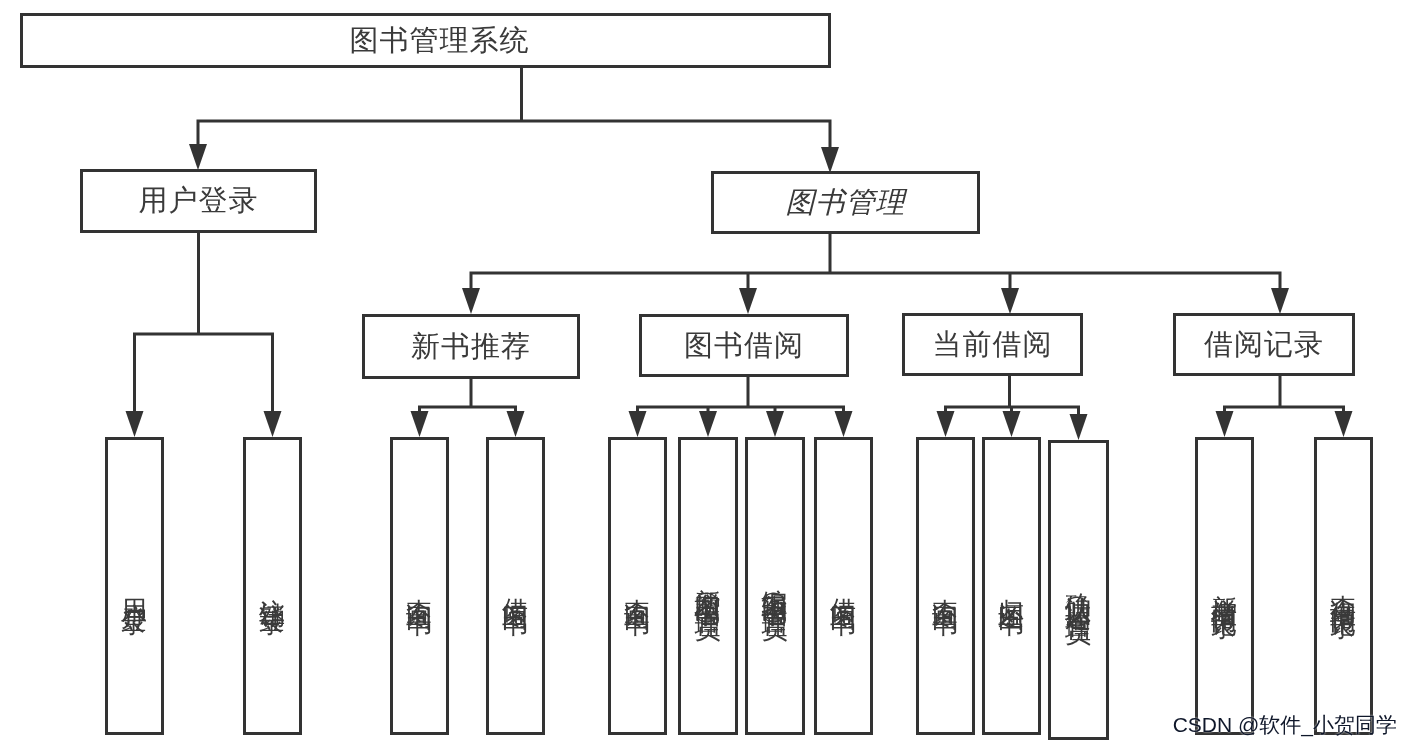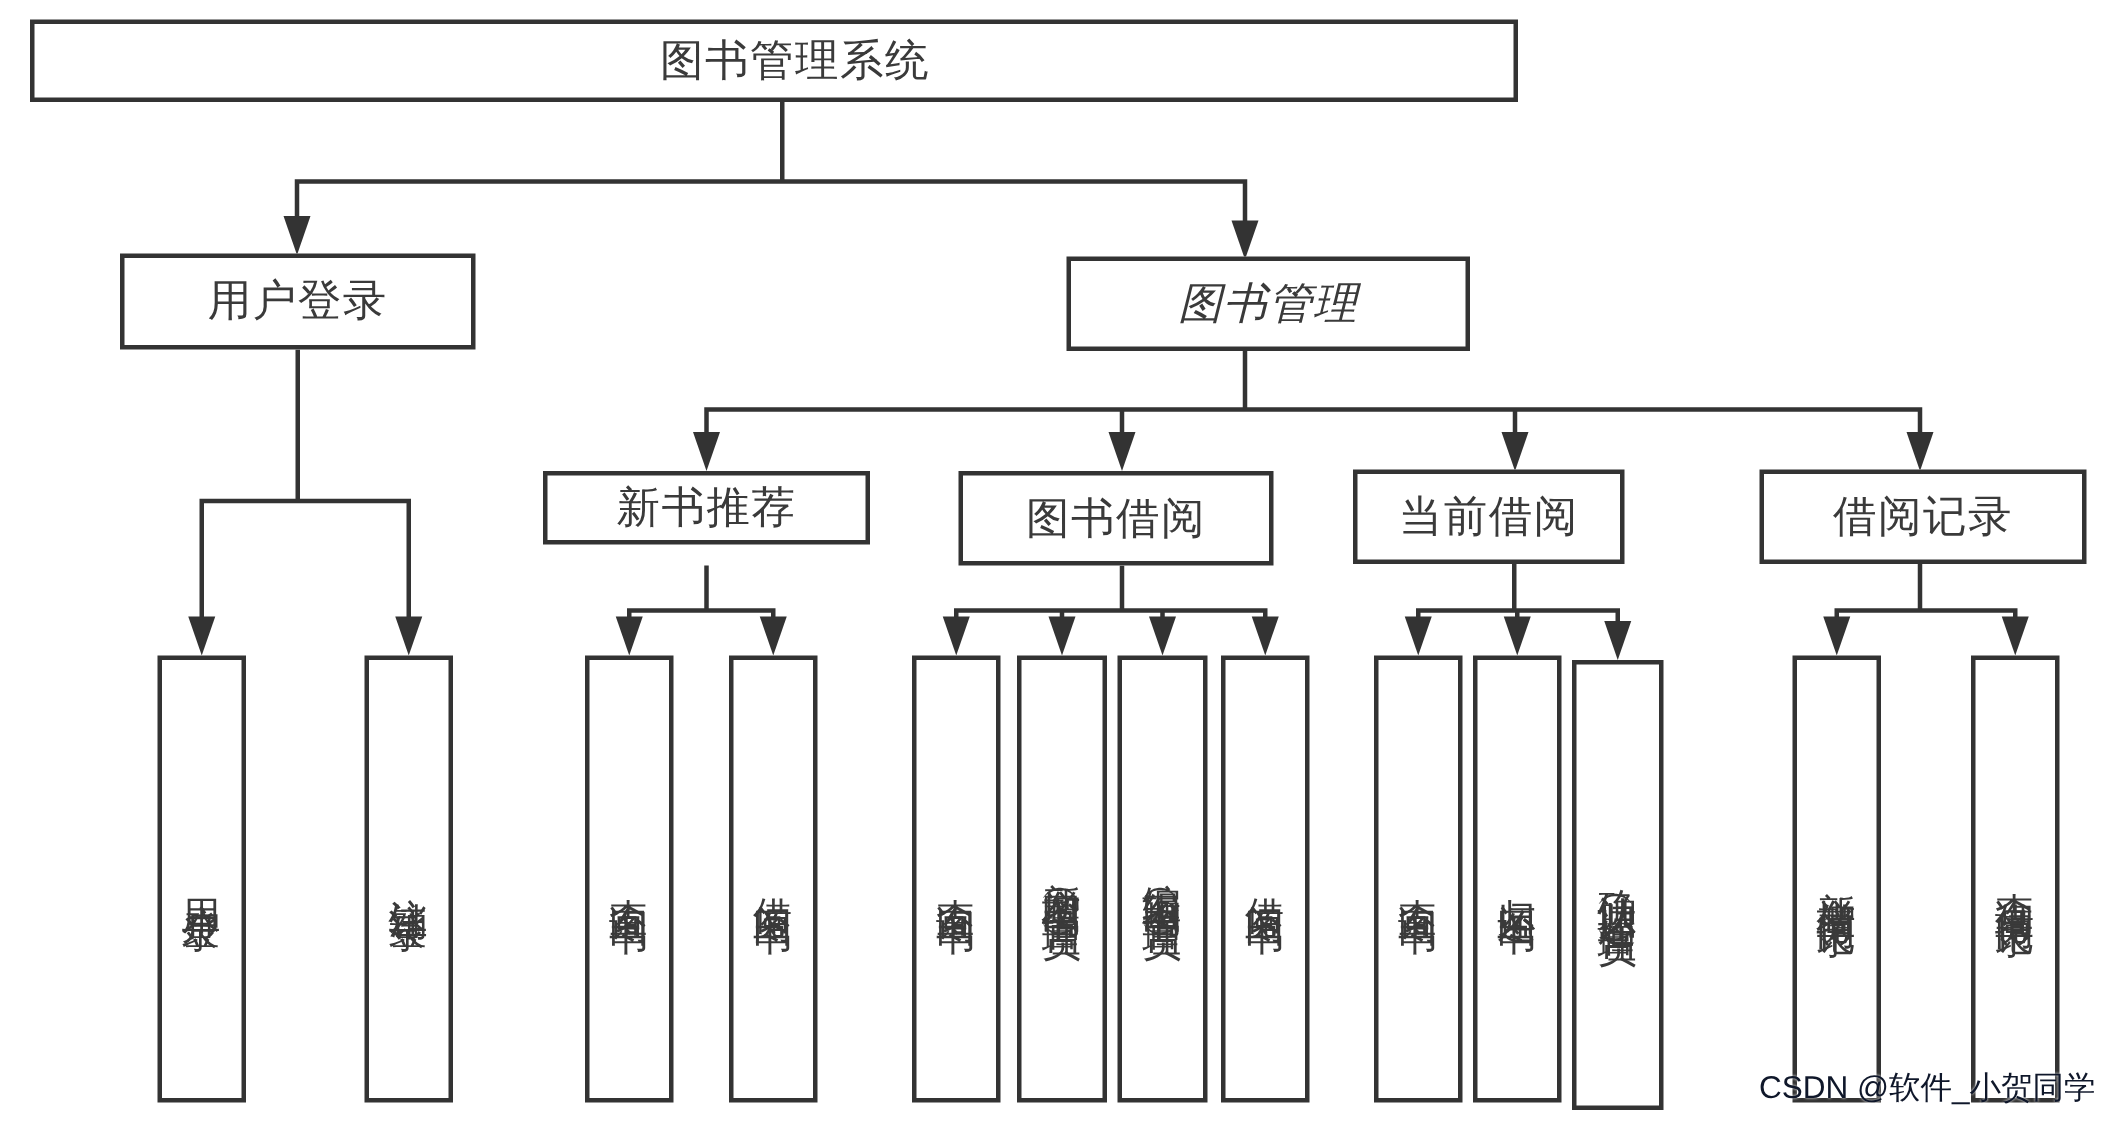--- a/index.html
+++ b/index.html
@@ -89,41 +89,41 @@
       <polygon points="766,411 784,411 775,437"></polygon>
       <polygon points="834.5,411 852.5,411 843.5,437"></polygon>
       <polygon points="936.5,411 954.5,411 945.5,437"></polygon>
       <polygon points="1002.5,411 1020.5,411 1011.5,437"></polygon>
       <polygon points="1069.5,414 1087.5,414 1078.5,440"></polygon>
       <polygon points="1215.5,411 1233.5,411 1224.5,437"></polygon>
       <polygon points="1334.5,411 1352.5,411 1343.5,437"></polygon>
     </g>
   </svg>
 
-  <div class="node" style="left:20px; top:13px; width:992px; height:55px;padding-left:28px;">
+  <div class="node" style="left:20px; top:13px; width:811px; height:55px;padding-left:28px;">
     <span class="hlabel">图书管理系统</span>
   </div>
 
   <div class="node" style="left:80px; top:169px; width:237px; height:64px;">
     <span class="hlabel">用户登录</span>
   </div>
   <div class="node" style="left:711px; top:171px; width:269px; height:63px;font-style:italic;">
     <span class="hlabel">图书管理</span>
   </div>
 
-  <div class="node" style="left:362px; top:314px; width:218px; height:49px;align-items:center;">
+  <div class="node" style="left:362px; top:314px; width:218px; height:65px;align-items:center;">
     <span class="hlabel">新书推荐</span>
   </div>
   <div class="node" style="left:639px; top:314px; width:210px; height:63px;">
     <span class="hlabel">图书借阅</span>
   </div>
   <div class="node" style="left:902px; top:313px; width:181px; height:63px;">
     <span class="hlabel">当前借阅</span>
   </div>
-  <div class="node" style="left:1173px; top:313px; width:218px; height:63px;align-items:center;">
+  <div class="node" style="left:1173px; top:313px; width:182px; height:63px;align-items:center;">
     <span class="hlabel">借阅记录</span>
   </div>
 
   <div class="node" style="left:105px; top:437px; width:59px; height:298px;">
     <span class="vlabel">用户登录</span>
   </div>
   <div class="node" style="left:243px; top:437px; width:59px; height:298px;">
     <span class="vlabel">注销登录</span>
   </div>
 

